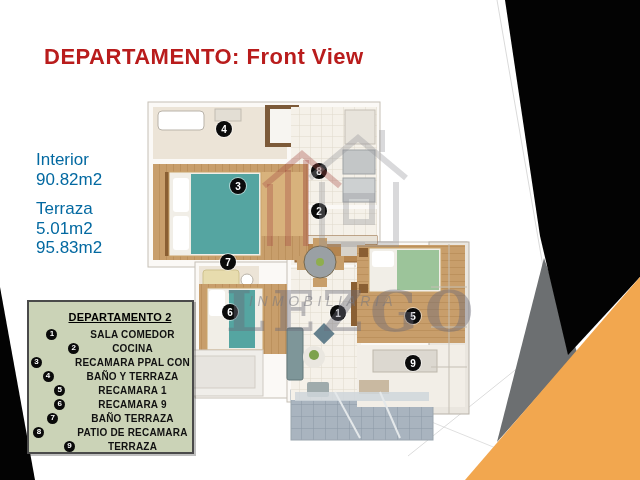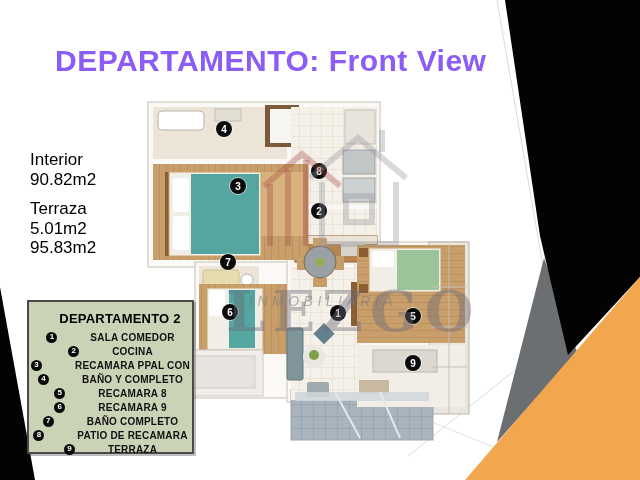--- a/index.html
+++ b/index.html
@@ -1,32 +1,32 @@
 <!DOCTYPE html>
 <html><head>
 <meta charset="utf-8">
 <style>
   html,body{margin:0;padding:0;}
   body{width:640px;height:480px;overflow:hidden;background:#ffffff;
        font-family:"Liberation Sans",sans-serif;position:relative;}
   .abs{position:absolute;}
 
   
-  #page-title{left:55px;top:44px;font-size:30px;font-weight:600;color:#8b5cf6;
+  #page-title{left:44px;top:44px;font-size:22px;font-weight:600;color:#b91c1c;
               letter-spacing:.5px;white-space:nowrap;}
 
   
-  .stat{left:30px;color:#000000;font-size:17px;line-height:20px;font-weight:500;}
+  .stat{left:36px;color:#0369a1;font-size:17px;line-height:20px;font-weight:500;}
 
   
   #legend{left:27px;top:300px;width:167px;height:154px;background:#cbd3b7;
           border:2px solid #4a4a4a;box-shadow:2px 2px 0 rgba(0,0,0,.25);
           box-sizing:border-box;padding-top:9px;z-index:5;}
-  #legend .ltitle{text-align:center;font-size:13px;font-weight:bold;color:#000;
-                  margin-bottom:4px;letter-spacing:.2px;margin-left:19px;}
+  #legend .ltitle{text-align:center;font-size:11px;font-weight:bold;color:#000;
+                  text-decoration:underline;margin-bottom:4px;letter-spacing:.2px;margin-left:19px;}
   .lrow{display:flex;justify-content:center;align-items:center;gap:2px;height:14px;}
   .lrow .txt{font-size:10px;font-weight:bold;color:#111;letter-spacing:.2px;white-space:nowrap;padding-left:31px;}
   .badge{width:11px;height:11px;border-radius:50%;background:#0a0a0a;color:#fff;
          font-size:8px;font-weight:bold;display:inline-flex;align-items:center;
          justify-content:center;flex:0 0 11px;line-height:1;}
 
   
   #plan{left:145px;top:92px;width:330px;height:352px;z-index:2;}
   .marker{position:absolute;width:16px;height:16px;border-radius:50%;background:#0b0b0b;
           color:#fff;font-size:10px;font-weight:bold;display:flex;align-items:center;
@@ -78,33 +78,33 @@
   <div class="lrow">
     <span class="badge">2</span>
     <span class="txt">COCINA</span>
     </div>
   <div class="lrow">
     <span class="badge">3</span>
     <span class="txt">RECAMARA PPAL CON</span>
     </div>
   <div class="lrow">
     <span class="badge">4</span>
-    <span class="txt">BAÑO Y COMPLETO</span>
+    <span class="txt">BAÑO Y TERRAZA</span>
     </div>
   <div class="lrow">
     <span class="badge">5</span>
-    <span class="txt">RECAMARA 8</span>
+    <span class="txt">RECAMARA 1</span>
     </div>
   <div class="lrow">
     <span class="badge">6</span>
     <span class="txt">RECAMARA 9</span>
     </div>
   <div class="lrow">
     <span class="badge">7</span>
-    <span class="txt">BAÑO COMPLETO</span>
+    <span class="txt">BAÑO TERRAZA</span>
     </div>
   <div class="lrow">
     <span class="badge">8</span>
     <span class="txt">PATIO DE RECAMARA</span>
     </div>
   <div class="lrow">
     <span class="badge">9</span>
     <span class="txt">TERRAZA</span>
     </div>
 </div>

